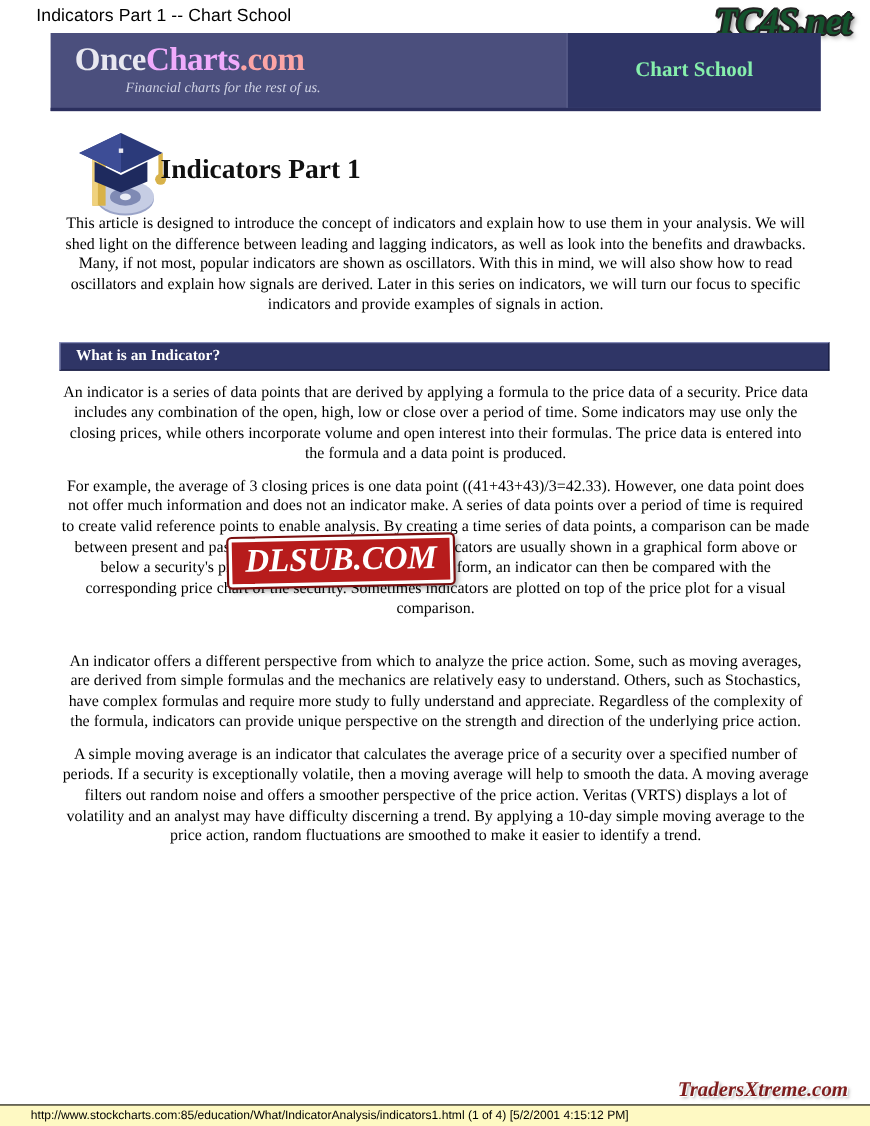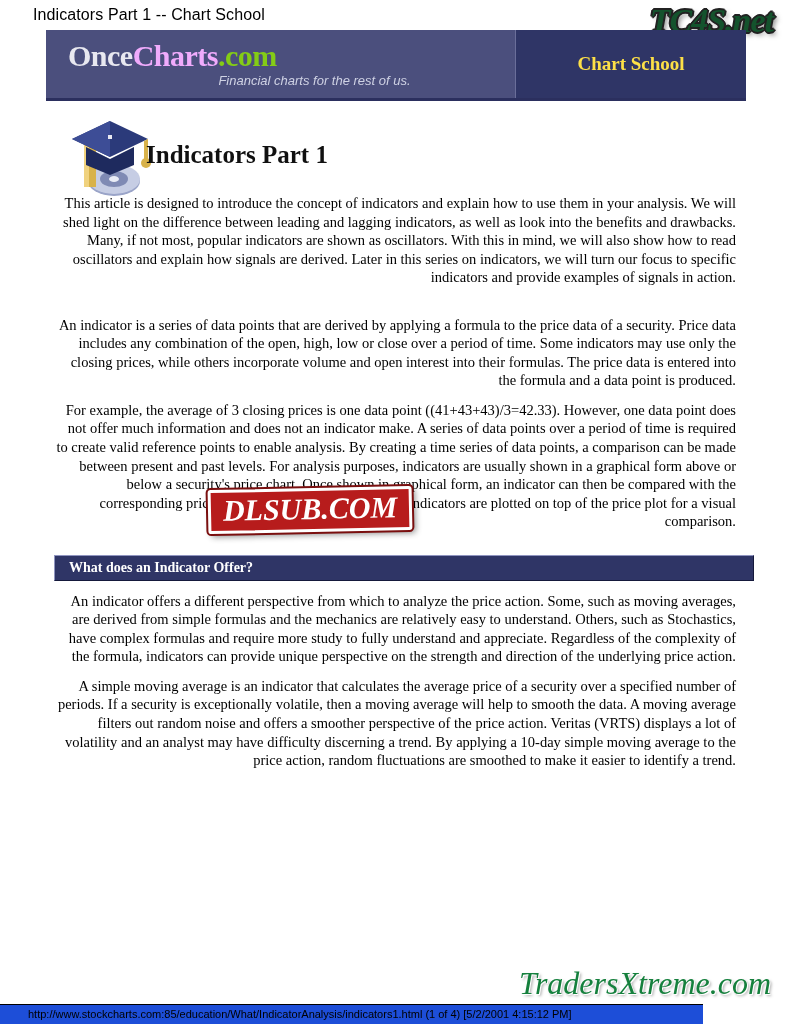--- a/index.html
+++ b/index.html
@@ -68,44 +68,43 @@
   .logo-line {
     font-family: "Liberation Serif", serif;
     font-size: 30px;
     font-weight: bold;
     letter-spacing: -0.5px;
     line-height: 1;
     white-space: nowrap;
   }
   .logo-stock { color: #e8e8f0; }
   .logo-charts { color: #f0abfc; }
-  .logo-dotcom { color: #84cc16; }
+  .logo-dotcom { color: #fca5a5; }
   .logo-tag {
-    font-family: Liberation Sans, sans-serif;
+    font-family: Liberation Serif, serif;
     font-style: italic;
     font-size: 13px;
     color: #cfd2e4;
     padding-left: 46px;
     margin-top: 2px;
-    text-align: center;
   }
   .masthead-right {
     width: 230px;
     background: #2f3566;
     align-self: stretch;
     display: flex;
     align-items: center;
     justify-content: center;
     border-left: 1px solid #6a6e99;
   }
   .masthead-right span {
     font-family: "Liberation Serif", serif;
     font-weight: bold;
     font-size: 19px;
-    color: #fde047;
+    color: #86efac;
   }
 
   
   .title-row {
     position: relative;
     height: 74px;
     margin-top: 8px;
   }
   .cap-art {
     position: absolute;
@@ -149,21 +148,21 @@
   }
 
   
   .body-text {
     font-family: "Liberation Serif", serif;
     font-size: 14.5px;
     line-height: 1.28;
     color: #000;
     margin: 11px 0 0 0;
     padding: 0 10px 0 10px;
-    text-align: right;
+    text-align: center;
   }
   .sub-head {
     font-family: "Liberation Serif", serif;
     font-size: 15px;
     font-weight: bold;
     margin: 16px 0 0 0;
     padding-left: 10px;
   }
   .spacer-lg { height: 18px; }
 
@@ -186,41 +185,41 @@
     transform: rotate(-1.2deg);
     white-space: nowrap;
   }
 
   
   .wm-traders {
     position: absolute;
     right: 20px;
     bottom: 22px;
     font-family: "Liberation Serif", serif;
-    font-weight: normal;
-    font-style: italic;
-    font-size: 32px;
-    color: #15803d;
+    font-weight: bold;
+    font-style: italic;
+    font-size: 19px;
+    color: #7f1d1d;
     text-shadow: 1px 1px 0 #ffffff, 2px 2px 3px rgba(0,0,0,.35);
     white-space: nowrap;
   }
 
   
   .footer-bar {
     position: absolute;
     left: 0;
     bottom: 0;
-    width: 703px;
+    width: 791px;
     border-top: 1px solid #000;
     padding: 3px 0 4px 28px;
     box-sizing: border-box;
     font-family: "Liberation Sans", sans-serif;
     font-size: 11px;
     color: #000;
-    background: #1d4ed8;
+    background: #fef9c3;
     white-space: nowrap;
   }
 </style>
 </head>
 <body>
 
 <div class="print-header">Indicators Part 1 -- Chart School</div>
 
 <div class="wm-tc4s">TC4S.net</div>
 
@@ -252,25 +251,25 @@
       <rect x="46" y="26" width="4" height="4" fill="#e8e8f0"></rect>
       <path d="M86 30 L86 52 L82 52 L82 32 Z" fill="#d8b24a"></path>
       <circle cx="84" cy="54" r="5" fill="#d8b24a"></circle>
     </svg>
     <div class="page-title">Indicators Part 1</div>
   </div>
 
   <p class="body-text">This article is designed to introduce the concept of indicators and explain how to use them in your analysis. We will shed light on the difference between leading and lagging indicators, as well as look into the benefits and drawbacks. Many, if not most, popular indicators are shown as oscillators. With this in mind, we will also show how to read oscillators and explain how signals are derived. Later in this series on indicators, we will turn our focus to specific indicators and provide examples of signals in action.</p>
 
   <div class="spacer-lg"></div>
+  <div class="bar full">What is an Indicator?</div>
   <p class="body-text">An indicator is a series of data points that are derived by applying a formula to the price data of a security. Price data includes any combination of the open, high, low or close over a period of time. Some indicators may use only the closing prices, while others incorporate volume and open interest into their formulas. The price data is entered into the formula and a data point is produced.</p>
   <p class="body-text">For example, the average of 3 closing prices is one data point ((41+43+43)/3=42.33). However, one data point does not offer much information and does not an indicator make. A series of data points over a period of time is required to create valid reference points to enable analysis. By creating a time series of data points, a comparison can be made between present and past levels. For analysis purposes, indicators are usually shown in a graphical form above or below a security's price chart. Once shown in graphical form, an indicator can then be compared with the corresponding price chart of the security. Sometimes indicators are plotted on top of the price plot for a visual comparison.</p>
 
   <div class="spacer-lg"></div>
-  <div class="bar full">What does an Indicator Offer?</div>
   <p class="body-text">An indicator offers a different perspective from which to analyze the price action. Some, such as moving averages, are derived from simple formulas and the mechanics are relatively easy to understand. Others, such as Stochastics, have complex formulas and require more study to fully understand and appreciate. Regardless of the complexity of the formula, indicators can provide unique perspective on the strength and direction of the underlying price action.</p>
   <p class="body-text">A simple moving average is an indicator that calculates the average price of a security over a specified number of periods. If a security is exceptionally volatile, then a moving average will help to smooth the data. A moving average filters out random noise and offers a smoother perspective of the price action. Veritas (VRTS) displays a lot of volatility and an analyst may have difficulty discerning a trend. By applying a 10-day simple moving average to the price action, random fluctuations are smoothed to make it easier to identify a trend.</p>
 
 </div>
 
 <div class="wm-dlsub">DLSUB.COM</div>
 
 <div class="wm-traders">TradersXtreme.com</div>
 
 <div class="footer-bar">http://www.stockcharts.com:85/education/What/IndicatorAnalysis/indicators1.html (1 of 4) [5/2/2001 4:15:12 PM]</div>

